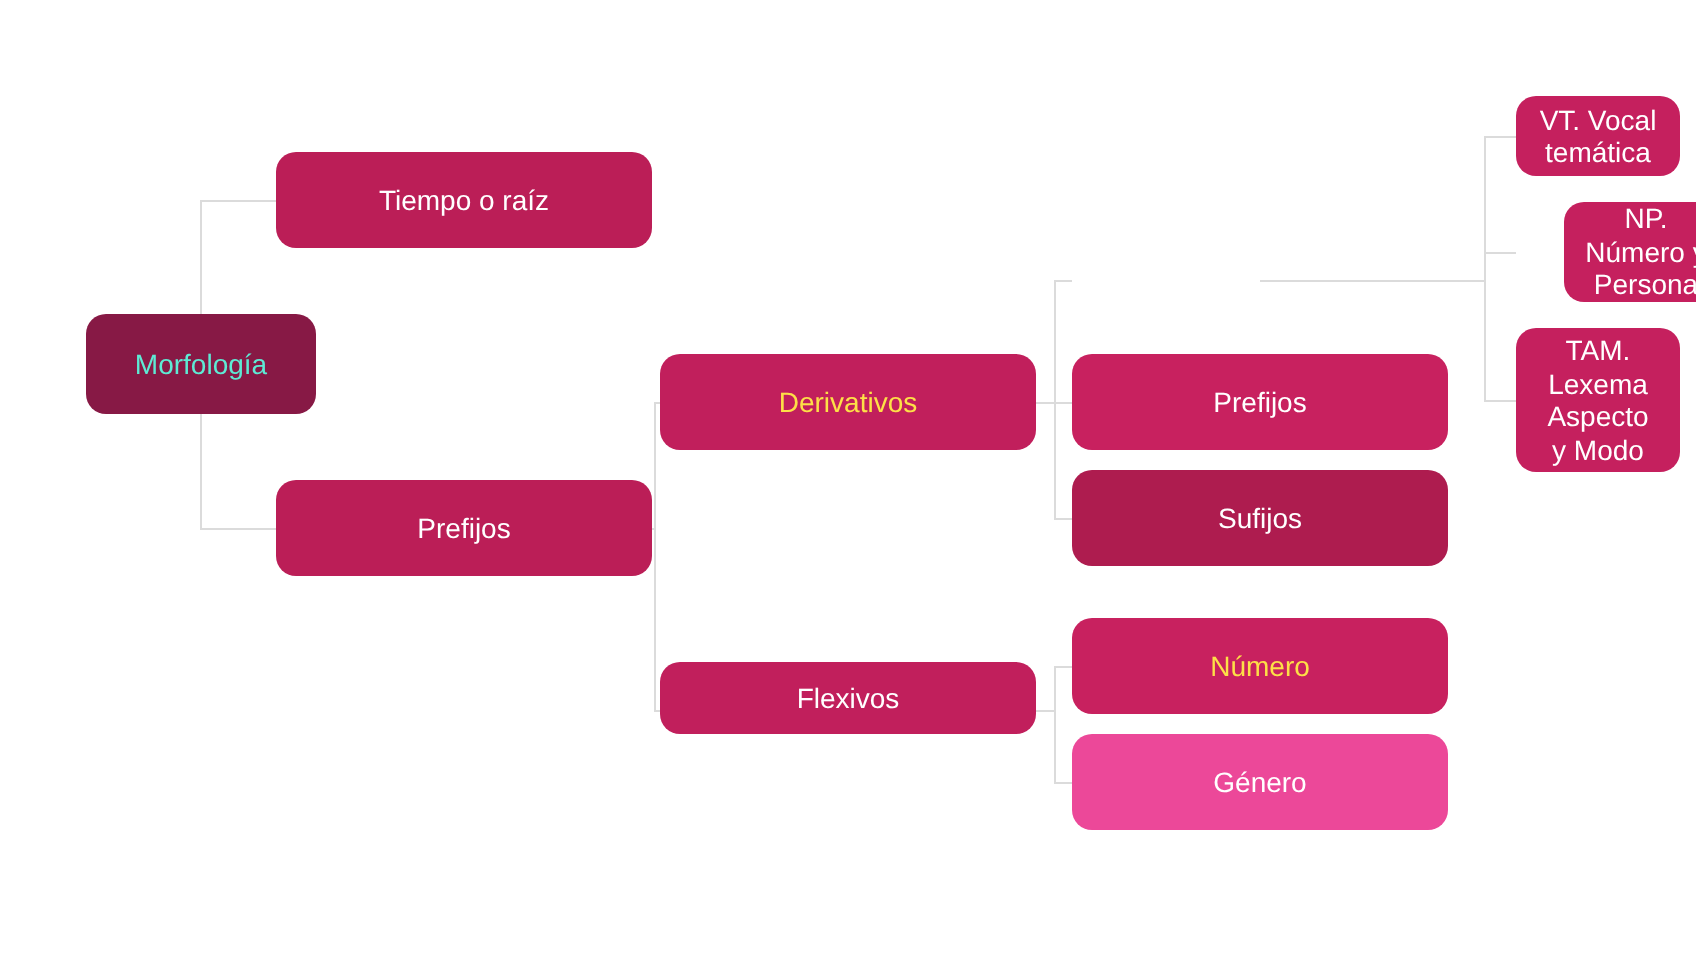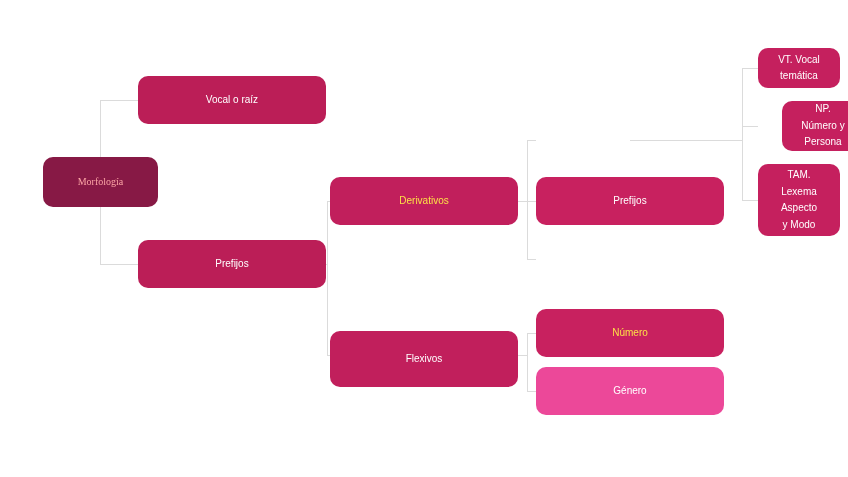--- a/index.html
+++ b/index.html
@@ -26,21 +26,21 @@
     border-radius: 10px;
     display: flex;
     align-items: center;
     justify-content: center;
     box-sizing: border-box;
     padding: 2px 4px;
     cursor: default;
   }
   .node-label {
     color: #ffffff;
-    font-size: 10px;
+    font-size: 14px;
     line-height: 16.5px;
     text-align: center;
     white-space: pre-line;
   }
 </style>
 </head>
 <body>
 
 <div id="canvas" style="width: 848px; height: 477px; background: rgb(255, 255, 255);">
     <div class="connector" style="left: 100px; top: 100px; width: 1px; height: 164px; background: rgb(219, 219, 219);"></div>
@@ -59,36 +59,39 @@
     <div class="connector" style="left: 527px; top: 333px; width: 1px; height: 58px; background: rgb(219, 219, 219);"></div>
     <div class="connector" style="left: 424px; top: 355px; width: 103px; height: 1px; background: rgb(219, 219, 219);"></div>
     <div class="connector" style="left: 527px; top: 333px; width: 9px; height: 1px; background: rgb(219, 219, 219);"></div>
     <div class="connector" style="left: 527px; top: 391px; width: 9px; height: 1px; background: rgb(219, 219, 219);"></div>
     <div class="connector" style="left: 742px; top: 68px; width: 1px; height: 132px; background: rgb(219, 219, 219);"></div>
     <div class="connector" style="left: 630px; top: 140px; width: 112px; height: 1px; background: rgb(219, 219, 219);"></div>
     <div class="connector" style="left: 742px; top: 68px; width: 16px; height: 1px; background: rgb(219, 219, 219);"></div>
     <div class="connector" style="left: 742px; top: 126px; width: 16px; height: 1px; background: rgb(219, 219, 219);"></div>
     <div class="connector" style="left: 742px; top: 200px; width: 16px; height: 1px; background: rgb(219, 219, 219);"></div>
     <div class="node" style="left: 43px; top: 157px; width: 115px; height: 50px; background: rgb(135, 25, 69);">
-      <span class="node-label" style="color: #fca5a5; font-family: Liberation Serif, serif;">Morfología</span>
+      <span class="node-label" style="color: #5eead4;">Morfología</span>
     </div>
     <div class="node" style="left: 138px; top: 76px; width: 188px; height: 48px; background: rgb(187, 30, 87);">
-      <span class="node-label" style="color: rgb(255, 255, 255);">Vocal o raíz</span>
+      <span class="node-label" style="color: rgb(255, 255, 255);">Tiempo o raíz</span>
     </div>
     <div class="node" style="left: 138px; top: 240px; width: 188px; height: 48px; background: rgb(187, 30, 87);">
       <span class="node-label" style="color: rgb(255, 255, 255);">Prefijos</span>
     </div>
     <div class="node" style="left: 330px; top: 177px; width: 188px; height: 48px; background: rgb(193, 31, 92);">
       <span class="node-label" style="color: #fde047;">Derivativos</span>
     </div>
-    <div class="node" style="left: 330px; top: 331px; width: 188px; height: 56px; background: rgb(193, 31, 92);">
+    <div class="node" style="left: 330px; top: 331px; width: 188px; height: 36px; background: rgb(193, 31, 92);">
       <span class="node-label" style="color: rgb(255, 255, 255);">Flexivos</span>
     </div>
     <div class="node" style="left: 536px; top: 177px; width: 188px; height: 48px; background: rgb(200, 33, 95);">
       <span class="node-label" style="color: rgb(255, 255, 255);">Prefijos</span>
+    </div>
+    <div class="node" style="left: 536px; top: 235px; width: 188px; height: 48px; background: rgb(174, 28, 79);">
+      <span class="node-label" style="color: rgb(255, 255, 255);">Sufijos</span>
     </div>
     <div class="node" style="left: 536px; top: 309px; width: 188px; height: 48px; background: rgb(200, 33, 95);">
       <span class="node-label" style="color: #fde047;">Número</span>
     </div>
     <div class="node" style="left: 536px; top: 367px; width: 188px; height: 48px; background: #ec4899;">
       <span class="node-label" style="color: rgb(255, 255, 255);">Género</span>
     </div>
     <div class="node" style="left: 758px; top: 48px; width: 82px; height: 40px; background: rgb(197, 32, 94);">
       <span class="node-label" style="color: rgb(255, 255, 255);">VT. Vocal
 temática</span>

